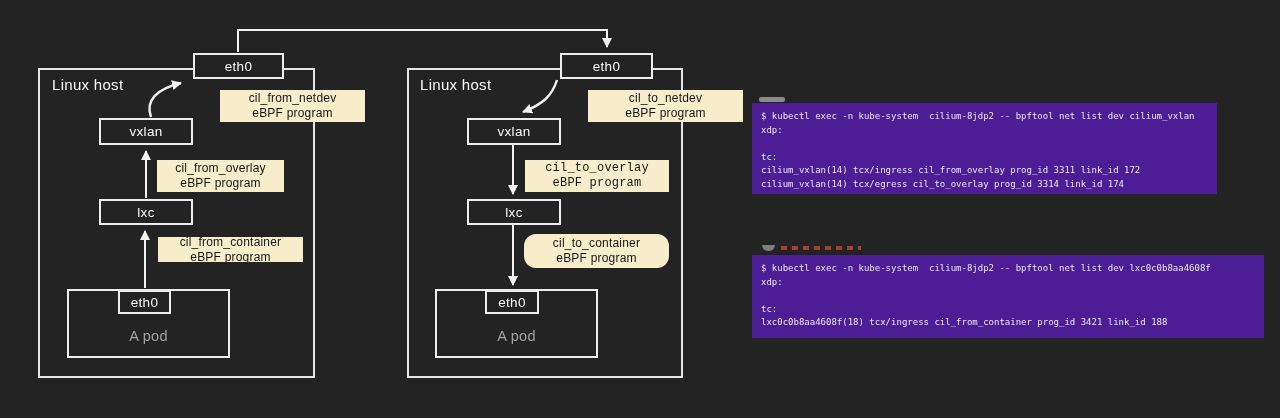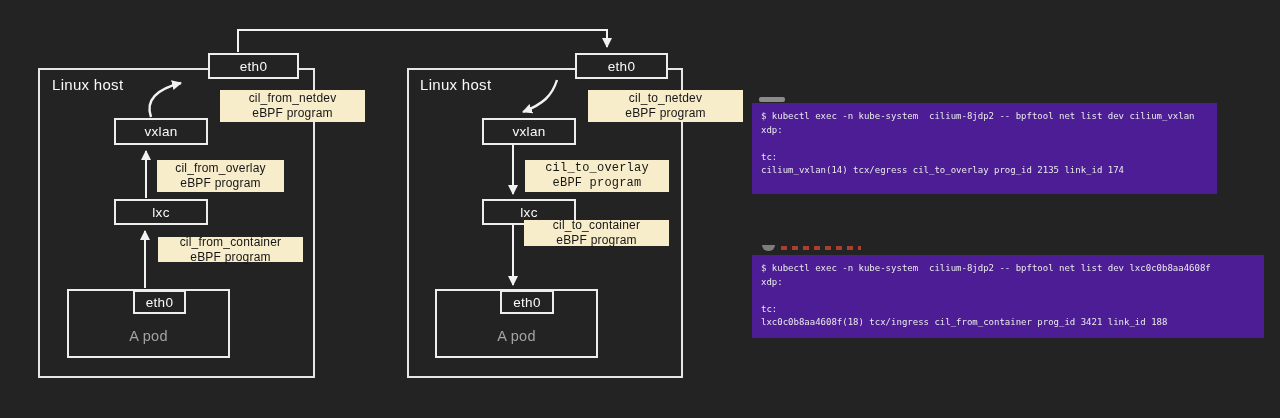--- a/index.html
+++ b/index.html
@@ -6,21 +6,21 @@
   .canvas{
     position:relative;width:1280px;height:418px;background:#232323;
     font-family:"Liberation Sans",sans-serif;overflow:hidden;
   }
   .connectors{position:absolute;left:0;top:0;width:1280px;height:418px;pointer-events:none;}
   .host{position:absolute;border:2px solid #e6e6e6;box-sizing:border-box;}
   .host-title{position:absolute;color:#fafafa;font-size:15px;font-weight:500;letter-spacing:.3px;}
   .node{
     position:absolute;border:2px solid #ededed;background:#232323;color:#fafafa;
     display:flex;align-items:center;justify-content:center;
-    font-size:13.5px;font-weight:500;box-sizing:border-box;letter-spacing:.3px;margin-left:15px;
+    font-size:13.5px;font-weight:500;box-sizing:border-box;letter-spacing:.3px;
   }
   .pod{position:absolute;border:2px solid #ededed;background:#232323;box-sizing:border-box;}
   .pod-label{position:absolute;text-align:center;color:#a3a3a3;font-size:14.5px;font-weight:500;letter-spacing:.3px;}
   .ebpf{
     position:absolute;background:#f8edca;color:#161616;text-align:center;
     font-size:12px;line-height:15px;font-weight:500;box-sizing:border-box;
     display:flex;flex-direction:column;justify-content:center;z-index:3;letter-spacing:.2px;
   }
   .terminal{
     position:absolute;background:#4c1d95;color:#eaeaea;
@@ -98,33 +98,34 @@
   <div class="pod-label" style="left:435px;top:328px;width:163px;">A pod</div>
 
   <div class="ebpf" style="left:588px;top:90px;width:155px;height:32px;">
     <span>cil_to_netdev</span>
     <span>eBPF program</span>
   </div>
   <div class="ebpf" style="left:525px;top:160px;width:144px;height:32px;font-family:Liberation Mono, monospace;">
     <span>cil_to_overlay</span>
     <span>eBPF program</span>
   </div>
-  <div class="ebpf" style="left:524px;top:220px;width:145px;height:26px;">
+  <div class="ebpf" style="left:524px;top:234px;width:145px;height:34px;border-radius:12px;">
     <span>cil_to_container</span>
     <span>eBPF program</span>
   </div>
 
   <div class="sliver-gray1"></div>
 
   <div class="terminal" style="left:752px;top:103px;width:465px;height:91px;">
     <div class="tline">$ kubectl exec -n kube-system  cilium-8jdp2 -- bpftool net list dev cilium_vxlan</div>
     <div class="tline">xdp:</div>
     <div class="tline"></div>
     <div class="tline">tc:</div>
-    <div class="tline">cilium_vxlan(14) tcx/egress cil_to_overlay prog_id 2135 link_id 174</div>
+    <div class="tline">cilium_vxlan(14) tcx/ingress cil_from_overlay prog_id 3311 link_id 172</div>
+    <div class="tline">cilium_vxlan(14) tcx/egress cil_to_overlay prog_id 3314 link_id 174</div>
   </div>
 
   <div class="sliver-gray2"></div>
   <div class="sliver-red"></div>
 
   <div class="terminal" style="left:752px;top:255px;width:512px;height:83px;">
     <div class="tline">$ kubectl exec -n kube-system  cilium-8jdp2 -- bpftool net list dev lxc0c0b8aa4608f</div>
     <div class="tline">xdp:</div>
     <div class="tline"></div>
     <div class="tline">tc:</div>

